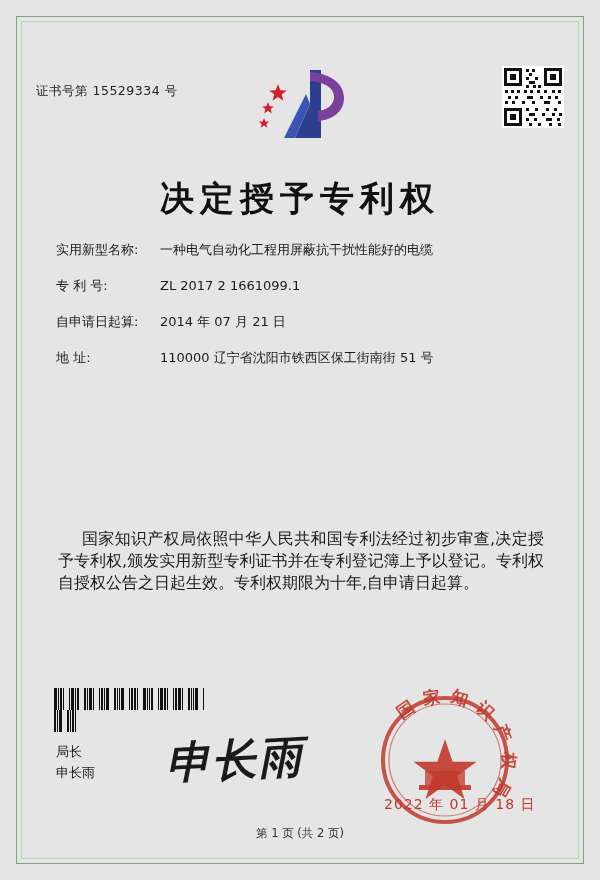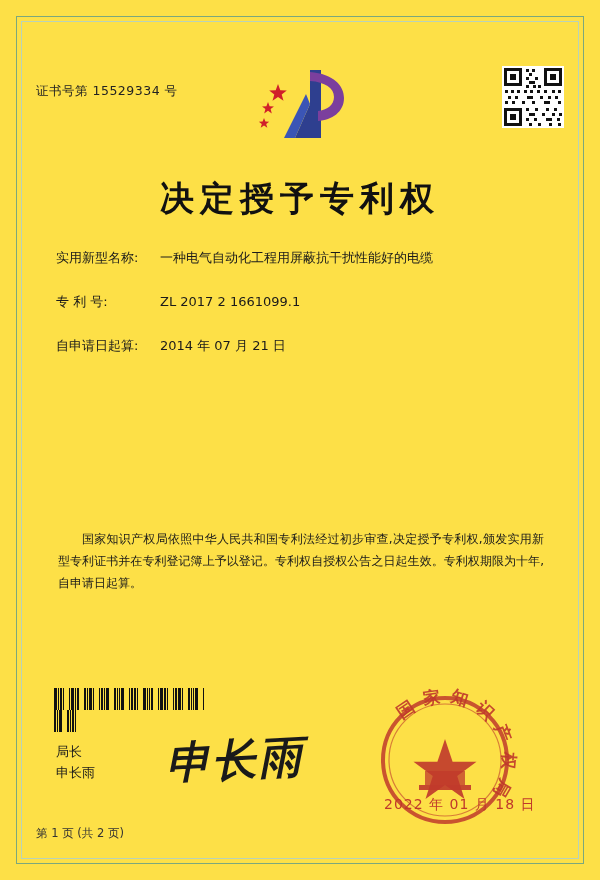--- a/index.html
+++ b/index.html
@@ -12,21 +12,21 @@
     background: #ffffff;
     font-family: "Liberation Serif", serif;
     color: #1a1a1a;
     overflow: hidden;
   }
   .page {
     position: relative;
     width: 600px;
     height: 880px;
     box-sizing: border-box;
-    background: #fde047;
+    background: #e5e5e5;
   }
   .border-outer {
     position: absolute;
     left: 16px;
     top: 16px;
     right: 16px;
     bottom: 16px;
     border: 1px solid #7ca87c;
   }
   .border-inner {
@@ -95,21 +95,20 @@
     top: 205px;
     width: 500px;
   }
   .row {
     position: relative;
     height: 36px;
     font-size: 13px;
     color: #1a1a1a;
     font-family: "DejaVu Sans", sans-serif;
     white-space: nowrap;
-    margin-top: 8px;
   }
   .row .lbl {
     display: inline-block;
     color: #1a1a1a;
   }
   .row .val {
     display: inline-block;
     color: #1a1a1a;
   }
   .row.wide .lbl { width: 104px; }
@@ -118,21 +117,21 @@
     margin-left: 38px;
     color: #1a1a1a;
   }
 
   
   .paras {
     position: absolute;
     left: 22px;
     top: 492px;
     width: 486px;
-    font-size: 12px;
+    font-size: 16px;
     line-height: 22px;
     color: #1a1a1a;
     font-family: "DejaVu Sans", sans-serif;
     text-align: justify;
   }
   .paras p {
     margin: 0 0 2px 0;
     text-indent: 24px;
   }
 
@@ -192,20 +191,21 @@
     font-family: "DejaVu Sans", sans-serif;
     letter-spacing: 1px;
   }
 
   
   .footer {
     position: absolute;
     left: 0;
     top: 790px;
     width: 528px;
+    text-align: center;
     font-size: 11.5px;
     color: #333;
     font-family: "DejaVu Sans", sans-serif;
   }
 </style>
 </head>
 <body>
 
 <div class="page">
   <div class="border-outer"></div>
@@ -297,20 +297,23 @@
     <div class="fields">
       <div class="row wide">
         <span class="lbl">实用新型名称:</span><span class="val">一种电气自动化工程用屏蔽抗干扰性能好的电缆</span>
       </div>
       <div class="row wide">
         <span class="lbl">专 利 号:</span><span class="val">ZL 2017 2 1661099.1</span>
       </div>
       <div class="row wide">
         <span class="lbl">自申请日起算:</span><span class="val">2014 年 07 月 21 日</span>
       </div>
+      <div class="row wide">
+        <span class="lbl">地      址:</span><span class="val">110000 辽宁省沈阳市铁西区保工街南街 51 号</span>
+      </div>
     </div>
 
     <div class="paras">
       <p>国家知识产权局依照中华人民共和国专利法经过初步审查,决定授予专利权,颁发实用新型专利证书并在专利登记簿上予以登记。专利权自授权公告之日起生效。专利权期限为十年,自申请日起算。</p>
     </div>
 
     <div class="barcode">
       <span style="width:3px"></span><span style="width:1px"></span><span style="width:2px"></span><span style="width:1px"></span>
       <span style="width:1px"></span><span style="width:3px"></span><span style="width:1px"></span><span style="width:2px"></span>
       <span style="width:2px"></span><span style="width:1px"></span><span style="width:3px"></span><span style="width:1px"></span>

